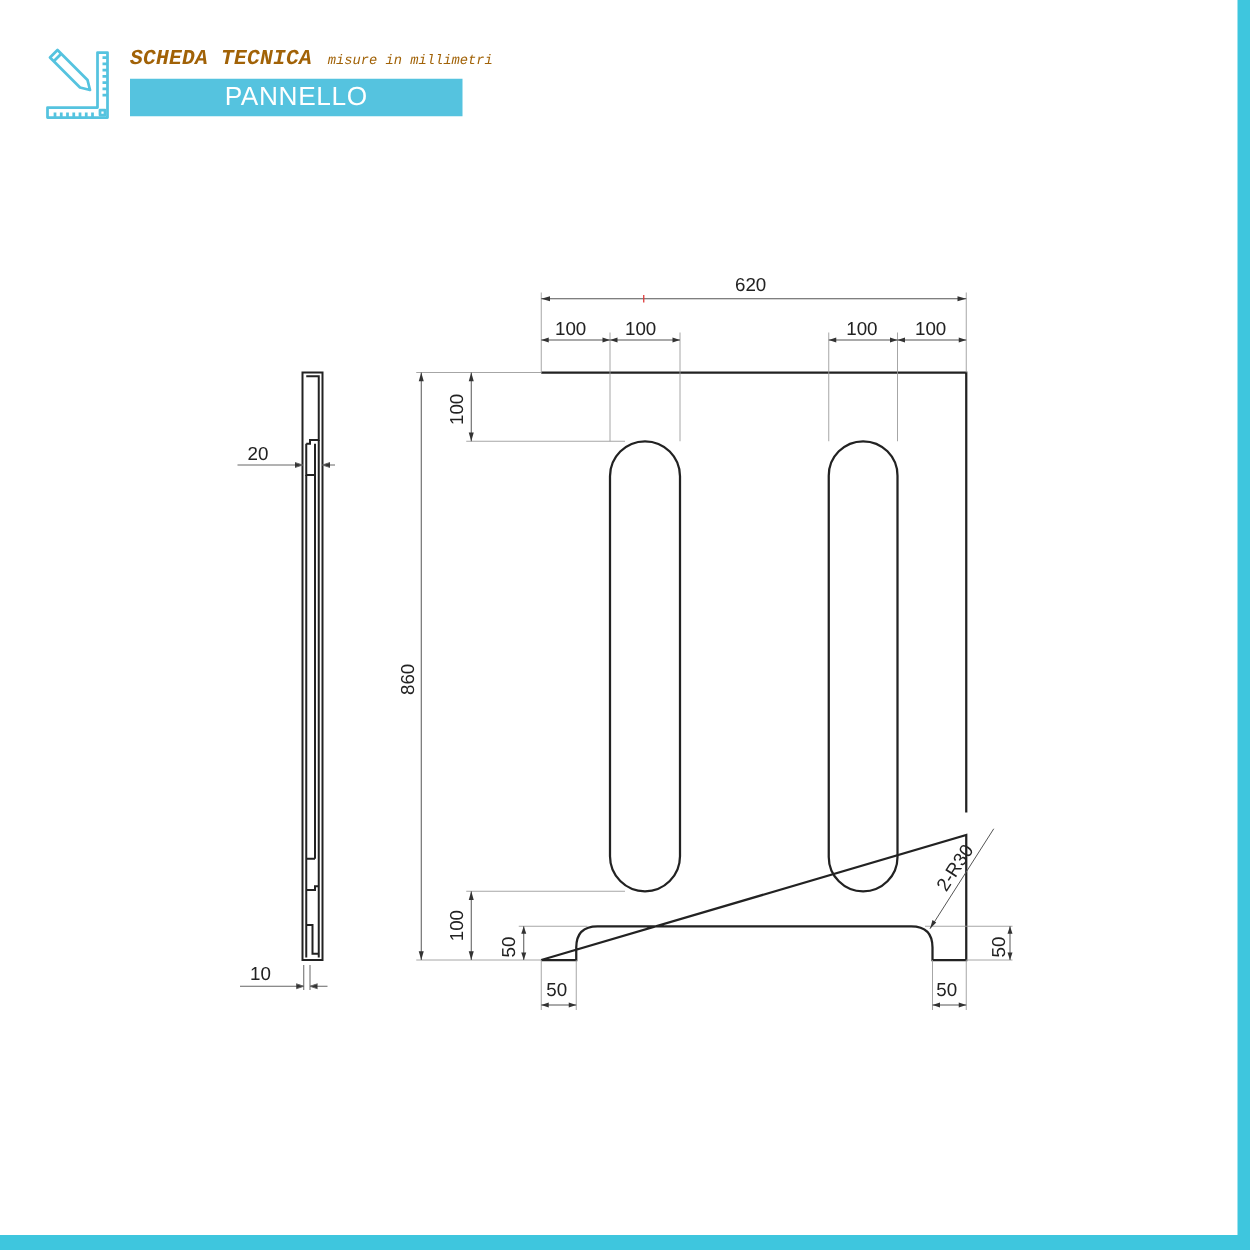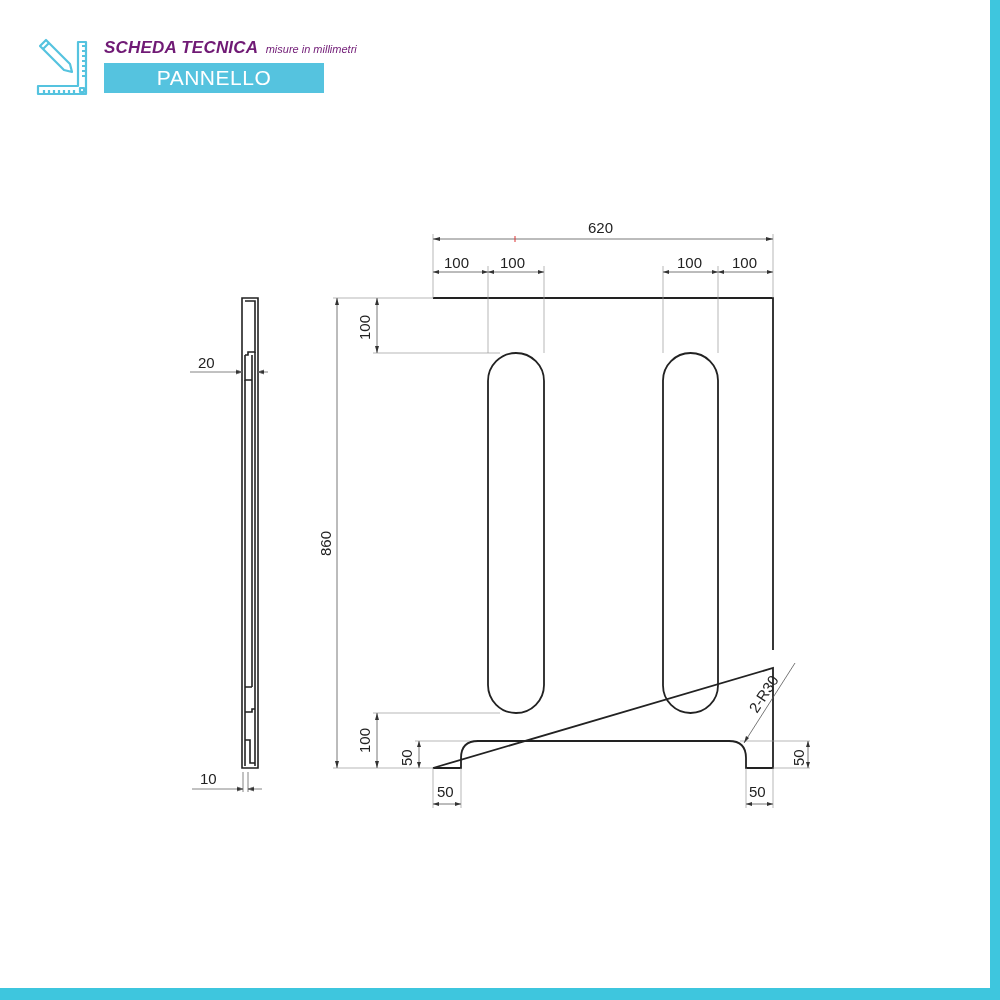--- a/index.html
+++ b/index.html
@@ -1,24 +1,24 @@
 <!DOCTYPE html>
 <html><head>
 <meta charset="utf-8">
 <style>
   html, body { margin: 0; padding: 0; background: #ffffff; }
   body { width: 1000px; height: 1000px; position: relative; overflow: hidden; font-family: "Liberation Sans", sans-serif; }
   .frame-right { position: absolute; left: 990px; top: 0; width: 10px; height: 1000px; background: #3ec6de; }
   .frame-bottom { position: absolute; left: 0; top: 988px; width: 1000px; height: 12px; background: #3ec6de; }
   .header { position: absolute; left: 36px; top: 38px; }
   .logo { position: absolute; left: 0; top: 0; width: 58px; height: 58px; }
-  .title-line { position: absolute; left: 68px; top: 0; white-space: nowrap; color: #701a75; }
+  .title-line { position: absolute; left: 68px; top: 0; white-space: nowrap; color: #a16207; font-family: Liberation Mono, monospace; }
   .title-main { font-size: 17px; font-style: italic; font-weight: bold; letter-spacing: 0.2px; }
   .title-sub { font-size: 11px; font-style: italic; margin-left: 3px; }
-  .banner { position: absolute; left: 68px; top: 25px; width: 220px; height: 30px; background: #55c3df; color: #fff; font-size: 21px; text-align: center; line-height: 30px; letter-spacing: 0.5px; }
+  .banner { position: absolute; left: 68px; top: 25px; width: 266px; height: 30px; background: #55c3df; color: #fff; font-size: 21px; text-align: center; line-height: 30px; letter-spacing: 0.5px; }
   svg.drawing { position: absolute; left: 0; top: 0; }
   .dim-text { font-family: "Liberation Sans", sans-serif; font-size: 15px; fill: #222; }
 </style>
 </head>
 <body>
 
 <div class="frame-right"></div>
 <div class="frame-bottom"></div>
 
 <div class="header">

